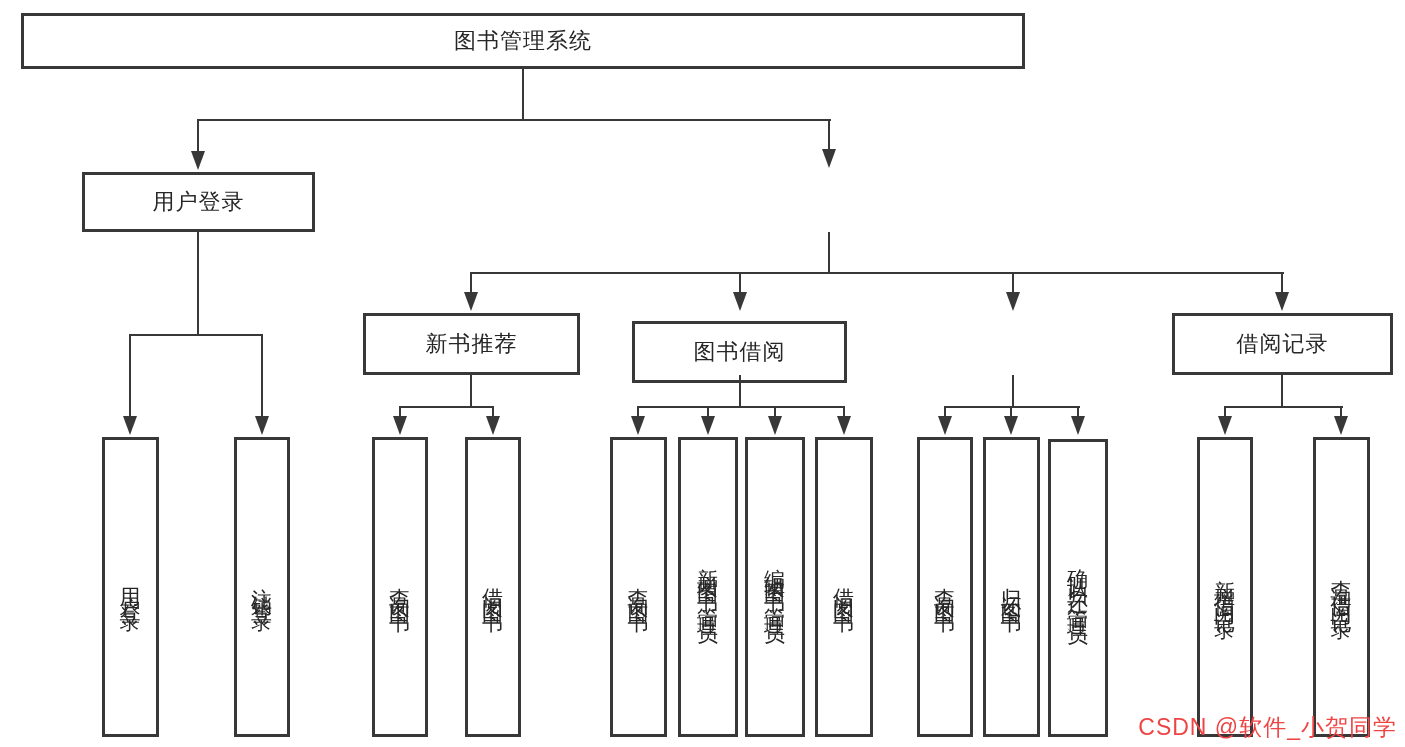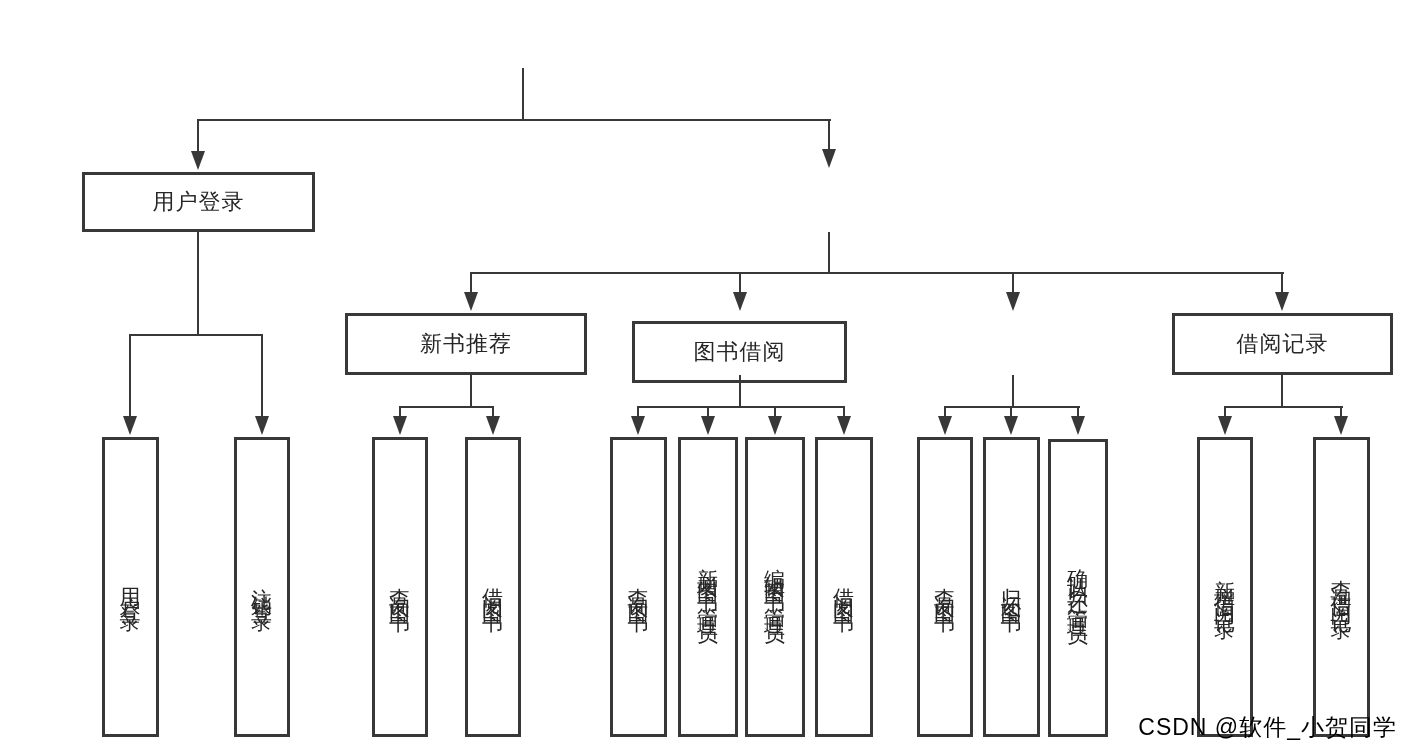--- a/index.html
+++ b/index.html
@@ -46,31 +46,34 @@
     height: 0;
     border-left: 7px solid transparent;
     border-right: 7px solid transparent;
     border-top: 19px solid #383838;
   }
   .watermark {
     position: absolute;
     right: 8px;
     bottom: 4px;
     font-size: 23px;
-    color: #000000;
+    color: #ef4444;
     letter-spacing: 1px;
     white-space: nowrap;
     margin-left: 41px;
   }
 </style>
 </head>
 <body>
 
 <div class="canvas">
 
+  <div class="box hbox" style="left:21px;top:13px;width:1004px;height:56px">
+    <span>图书管理系统</span>
+  </div>
 
   <div class="line" style="left:522px;top:68px;width:2px;height:53px"></div>
   <div class="line" style="left:197px;top:119px;width:634px;height:2px"></div>
   <div class="line" style="left:197px;top:119px;width:2px;height:40px"></div>
   <div class="line" style="left:828px;top:119px;width:2px;height:38px"></div>
   <div class="arrow" style="left:191px;top:151px"></div>
   <div class="arrow" style="left:822px;top:149px"></div>
 
   <div class="box hbox" style="left:82px;top:172px;width:233px;height:60px">
     <span>用户登录</span>
@@ -87,21 +90,21 @@
   <div class="line" style="left:470px;top:272px;width:814px;height:2px"></div>
   <div class="line" style="left:470px;top:272px;width:2px;height:24px"></div>
   <div class="line" style="left:739px;top:272px;width:2px;height:24px"></div>
   <div class="line" style="left:1012px;top:272px;width:2px;height:24px"></div>
   <div class="line" style="left:1281px;top:272px;width:2px;height:24px"></div>
   <div class="arrow" style="left:464px;top:292px"></div>
   <div class="arrow" style="left:733px;top:292px"></div>
   <div class="arrow" style="left:1006px;top:292px"></div>
   <div class="arrow" style="left:1275px;top:292px"></div>
 
-  <div class="box hbox" style="left:345px;top:313px;width:242px;height:62px">
+  <div class="box hbox" style="left:363px;top:313px;width:217px;height:62px">
     <span>新书推荐</span>
   </div>
   <div class="box hbox" style="left:632px;top:321px;width:215px;height:62px">
     <span>图书借阅</span>
   </div>
   <div class="box hbox" style="left:1172px;top:313px;width:221px;height:62px">
     <span>借阅记录</span>
   </div>
 
   <div class="line" style="left:470px;top:375px;width:2px;height:33px"></div>

